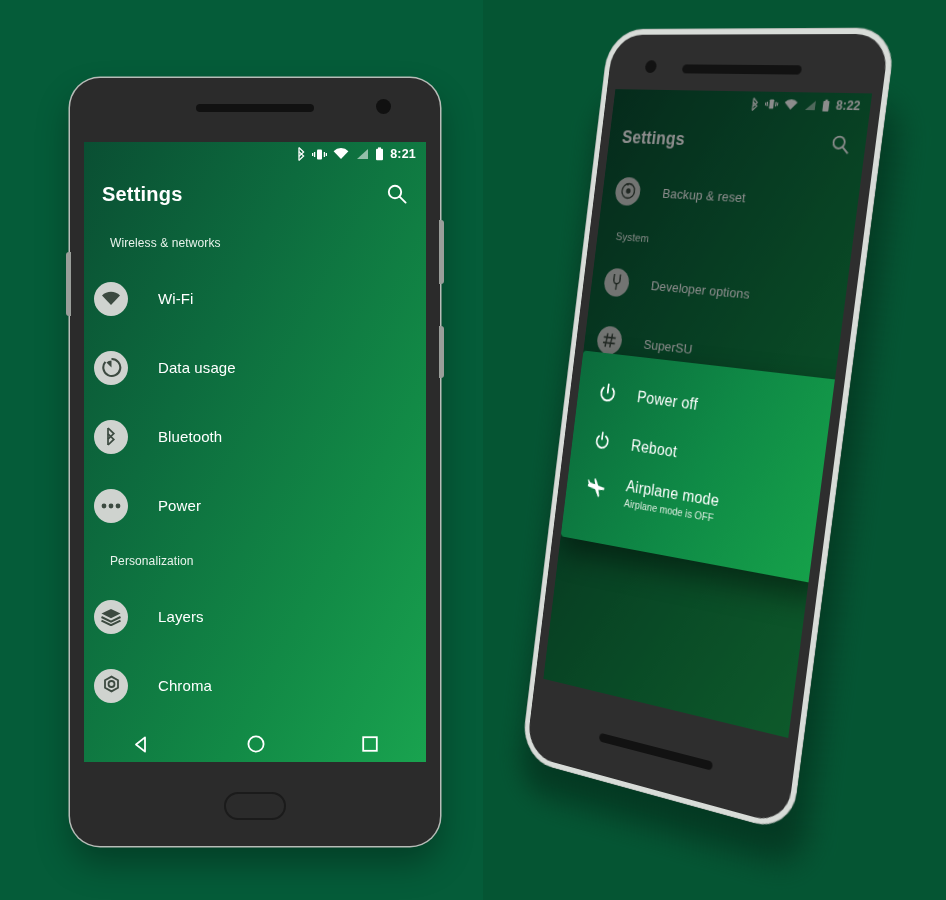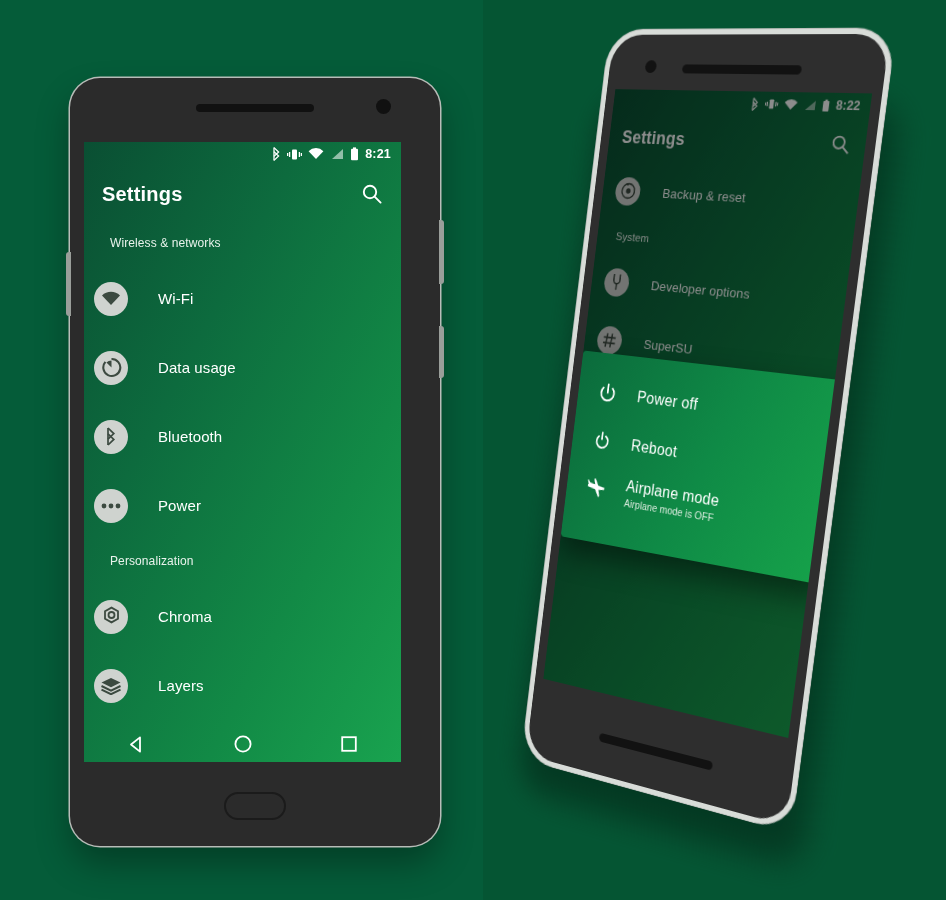--- a/index.html
+++ b/index.html
@@ -35,21 +35,21 @@
   }
   .pl-home {
     position:absolute; left:50%; bottom:26px; transform:translateX(-50%);
     width:62px; height:28px; border-radius:14px; border:2.5px solid #1b1b1b;
   }
   .pl-btn-r1{ position:absolute; right:-4px; top:142px; width:5px; height:64px; border-radius:0 3px 3px 0; background:#9a9e9a; }
   .pl-btn-r2{ position:absolute; right:-4px; top:248px; width:5px; height:52px; border-radius:0 3px 3px 0; background:#9a9e9a; }
   .pl-btn-l1{ position:absolute; left:-4px;  top:174px; width:5px; height:64px; border-radius:3px 0 0 3px; background:#9a9e9a; }
 
   .pl-screen {
-    position:absolute; left:14px; top:64px; width:317px; height:620px;
+    position:absolute; left:14px; top:64px; width:342px; height:620px;
     overflow:hidden;
     background:
       linear-gradient(118deg,#0a4f33 0%, #0d6b3e 34%, #128a46 70%, #19a34f 100%);
   }
 
   
   .statusbar {
     height:24px; display:flex; align-items:center; justify-content:flex-end;
     padding-right:10px; gap:6px;
   }
@@ -224,37 +224,37 @@
           <circle cx="17" cy="3" r="2.4" fill="#3c4a40"></circle>
         </svg>
       </span>
       <span class="lbl">Power</span>
     </div>
 
     <div class="section-head">Personalization</div>
 
     <div class="row">
       <span class="ic">
-        <svg width="21" height="21" viewBox="0 0 21 21">
-          <path d="M10.5 1.6 L17 5.3 L17 12.7 L10.5 16.4 L4 12.7 L4 5.3 Z" fill="none" stroke="#3c4a40" stroke-width="1.8"></path>
-          <circle cx="10.5" cy="9" r="3" fill="none" stroke="#3c4a40" stroke-width="1.8"></circle>
-        </svg>
-      </span>
-      <span class="lbl">Chroma</span>
-    </div>
-
-    <div class="row">
-      <span class="ic">
         <svg width="22" height="18" viewBox="0 0 22 18">
           <path d="M11 1 L20.5 5.6 L11 10.2 L1.5 5.6 Z" fill="#3c4a40"></path>
           <path d="M1.5 9 L11 13.6 L20.5 9" fill="none" stroke="#3c4a40" stroke-width="2"></path>
           <path d="M1.5 12.6 L11 17.2 L20.5 12.6" fill="none" stroke="#3c4a40" stroke-width="2"></path>
         </svg>
       </span>
       <span class="lbl">Layers</span>
+    </div>
+
+    <div class="row">
+      <span class="ic">
+        <svg width="21" height="21" viewBox="0 0 21 21">
+          <path d="M10.5 1.6 L17 5.3 L17 12.7 L10.5 16.4 L4 12.7 L4 5.3 Z" fill="none" stroke="#3c4a40" stroke-width="1.8"></path>
+          <circle cx="10.5" cy="9" r="3" fill="none" stroke="#3c4a40" stroke-width="1.8"></circle>
+        </svg>
+      </span>
+      <span class="lbl">Chroma</span>
     </div>
 
     <div class="navbar">
       <svg width="19" height="19" viewBox="0 0 19 19">
         <path d="M13 2.4 L4 9.5 L13 16.6 Z" fill="none" stroke="#fff" stroke-width="1.8" stroke-linejoin="round"></path>
       </svg>
       <svg width="20" height="20" viewBox="0 0 20 20">
         <circle cx="10" cy="10" r="7.6" fill="none" stroke="#fff" stroke-width="1.8"></circle>
       </svg>
       <svg width="18" height="18" viewBox="0 0 18 18">

